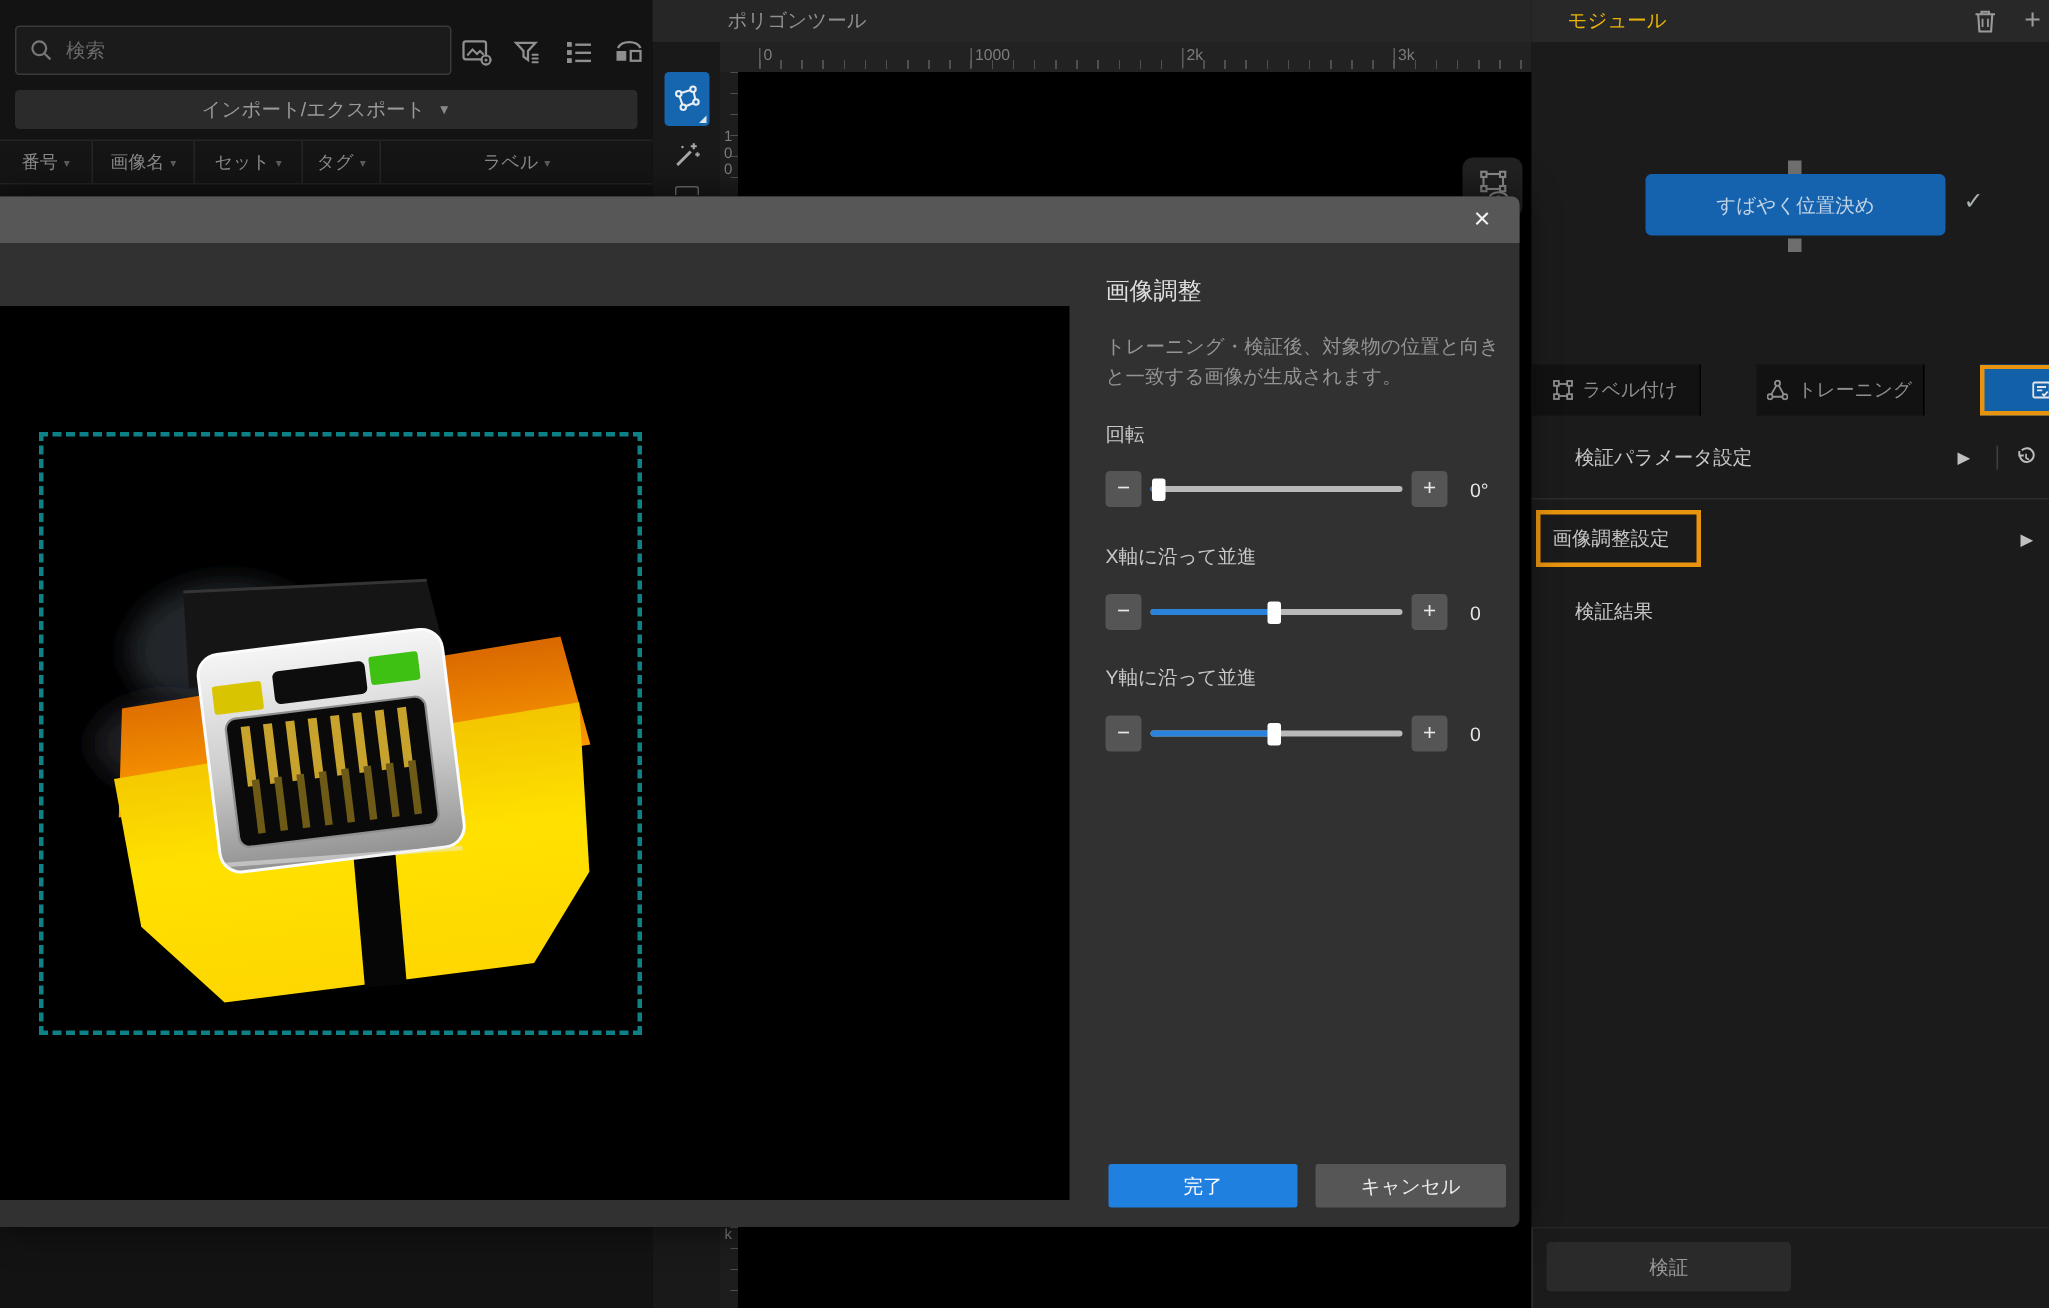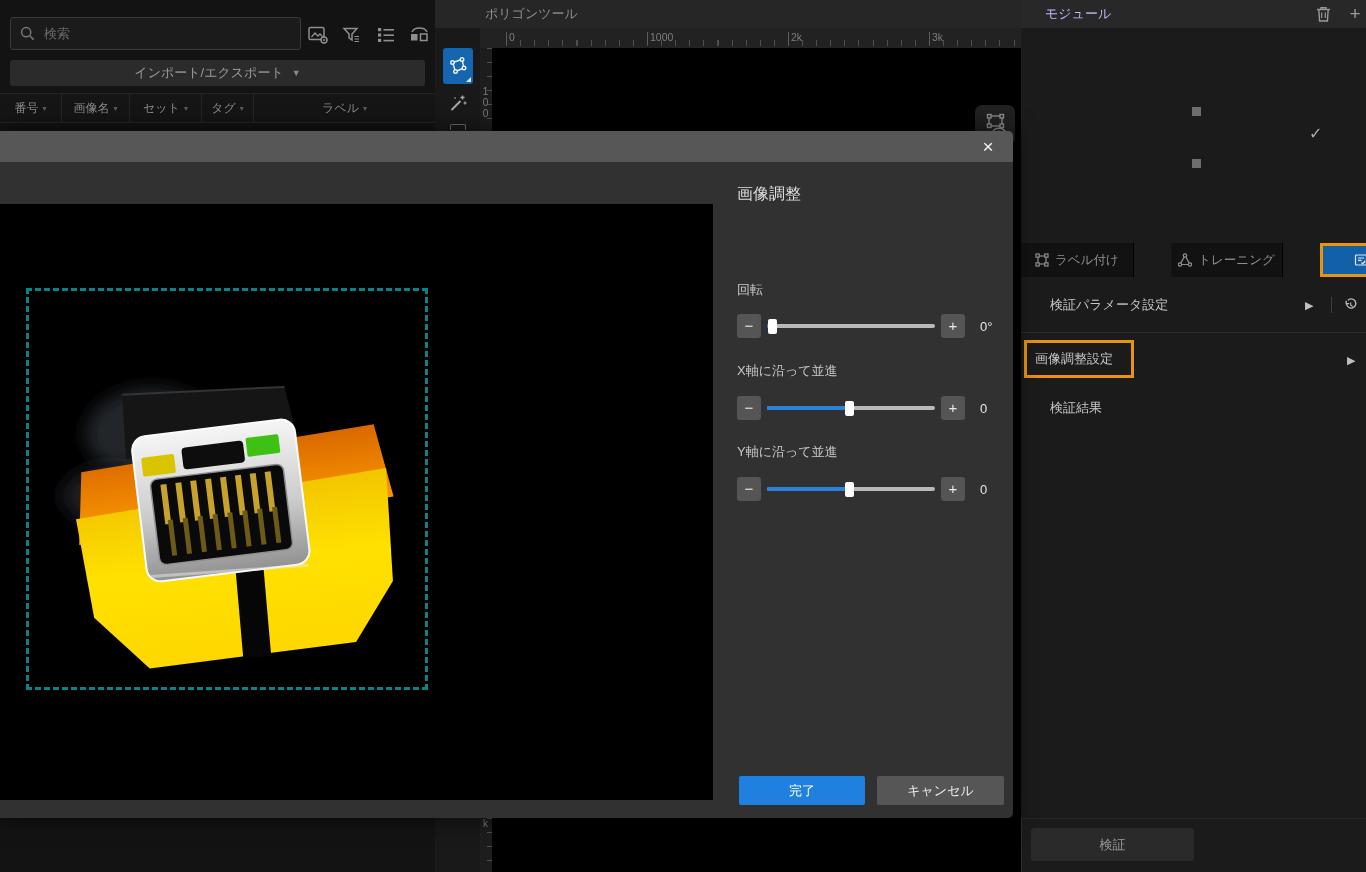--- a/index.html
+++ b/index.html
@@ -37,21 +37,21 @@
   .hruler .rlabel{position:absolute;top:3px;font-size:10.5px;color:#7d7d7d;}
   .vruler{position:absolute;left:45px;top:48px;width:12px;height:824px;background:#1d1d1d;}
   .vruler .ticks{position:absolute;top:0;bottom:0;right:0;width:5px;background:repeating-linear-gradient(180deg,#4f4f4f 0 1px,transparent 1px 14px);}
   .vlabel{position:absolute;left:0;width:11px;font-size:10px;line-height:11px;color:#7d7d7d;text-align:center;word-break:break-all;}
   .canvas-area{position:absolute;left:57px;top:48px;width:529px;height:824px;background:#000;}
   .float-eye{position:absolute;left:540px;top:105px;width:40px;height:40px;background:#212121;border-radius:7px;display:flex;align-items:center;justify-content:center;color:#8d8d8d;}
 
   
   .right-panel{position:absolute;left:1021px;top:0;width:345px;height:872px;background:#1b1b1b;}
   .rp-header{position:absolute;left:0;top:0;width:345px;height:28px;background:#282828;display:flex;align-items:center;}
-  .rp-header .title{margin-left:24px;color:#c4b5fd;font-size:13px;}
+  .rp-header .title{margin-left:24px;color:#eab308;font-size:13px;}
   .rp-header .ic{position:absolute;top:5px;width:18px;height:18px;color:#9a9a9a;display:flex;align-items:center;justify-content:center;}
   .rp-header .trash{left:293px;}
   .rp-header .plus{left:325px;font-size:19px;line-height:18px;}
   .node-square{position:absolute;left:171px;width:9px;height:9px;background:#6e6e6e;}
   .quick-btn{position:absolute;left:76px;top:116px;width:200px;height:41px;background:#1563ae;border:none;border-radius:4px;color:#c2d4e6;font-size:13px;}
   .node-check{position:absolute;left:288px;top:124px;color:#a9b3ab;font-size:16px;}
   .tabs{position:absolute;left:0;top:243px;width:411px;height:34px;display:flex;gap:37px;}
   .tab{flex:1;display:flex;align-items:center;justify-content:center;gap:6px;background:#121212;color:#8f8f8f;font-size:12.5px;border-right:1px solid #000;}
   .tab:last-child{border-right:none;}
   .tab.active{background:#1261a8;color:#e6e6e6;box-shadow:inset 0 0 0 3px #e8940e;}
@@ -227,20 +227,23 @@
             <path d="M6 4.5V2.8h5v1.7"></path>
           <path d="M3.8 4.5 L4.6 16h7.8 L13.2 4.5"></path>
           <path d="M6.7 7.5v5.5 M10.3 7.5v5.5" stroke-width="1.2"></path>
         </svg>
       </span>
       <span class="ic plus">
           <span>+</span>
         </span>
     </div>
     <div class="node-square" style="top:107px"></div>
+    <button class="quick-btn">
+      <span>すばやく位置決め</span>
+    </button>
     <span class="node-check">✓</span>
     <div class="node-square" style="top:159px"></div>
 
     <div class="tabs">
       <div class="tab">
         <svg width="14" height="14" viewBox="0 0 14 14" fill="none" stroke="currentColor" stroke-width="1.2">
           <rect x="3" y="3" width="8" height="8"></rect>
           <rect x="1" y="1" width="3.2" height="3.2" fill="#121212"></rect>
             <rect x="9.8" y="1" width="3.2" height="3.2" fill="#121212"></rect>
           <rect x="1" y="9.8" width="3.2" height="3.2" fill="#121212"></rect>
@@ -351,20 +354,21 @@
           <rect x="260" y="308" width="5" height="36" fill="#6e5a17"></rect>
             <rect x="275" y="308" width="5" height="36" fill="#6e5a17"></rect>
           <path d="M146 362 L304 370" stroke="#ececec" stroke-width="3" opacity="0.5" fill="none"></path>
         </g>
       </svg>
       <div class="roi-box"></div>
     </div>
 
     <div class="modal-side">
       <div class="modal-title">画像調整</div>
+      <div class="modal-desc">トレーニング・検証後、対象物の位置と向きと一致する画像が生成されます。</div>
 
       <div class="slider-label" style="top:150px">回転</div>
       <div class="slider-row" style="top:182px">
         <button class="sq-btn">−</button>
         <div class="track">
           <div class="rail"></div>
           <div class="fill" style="width:3px"></div>
           <div class="handle" style="left:1px"></div>
         </div>
         <button class="sq-btn">+</button>

